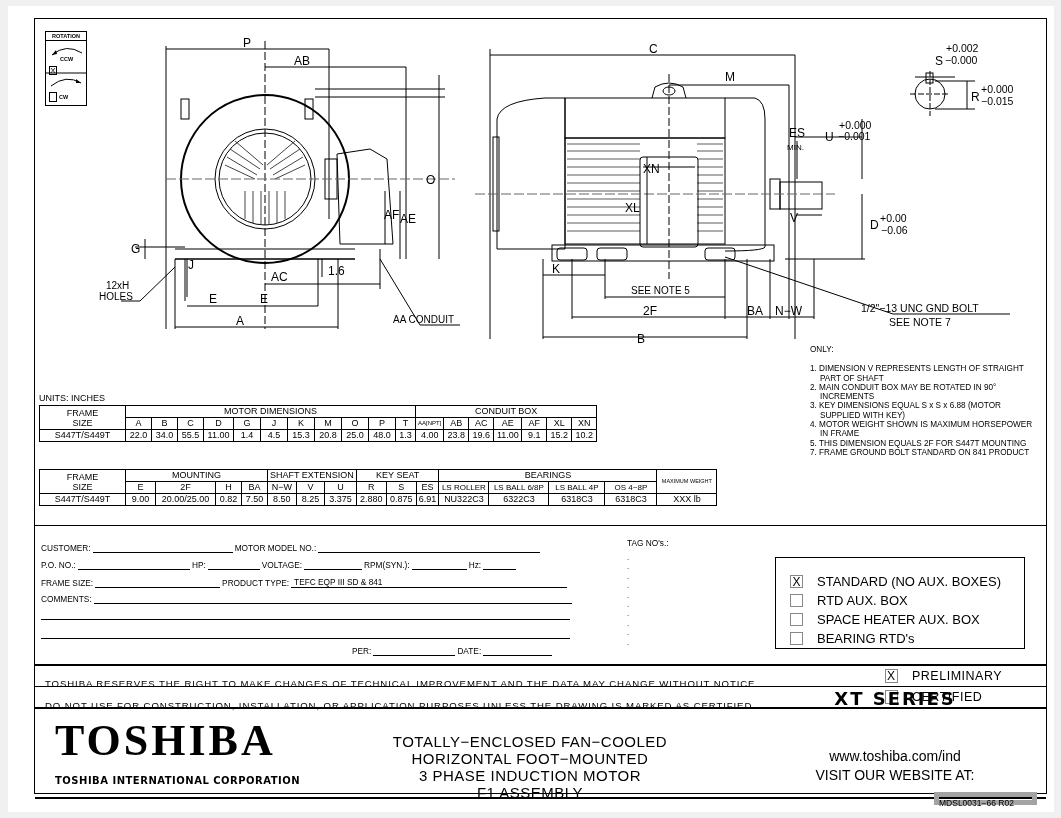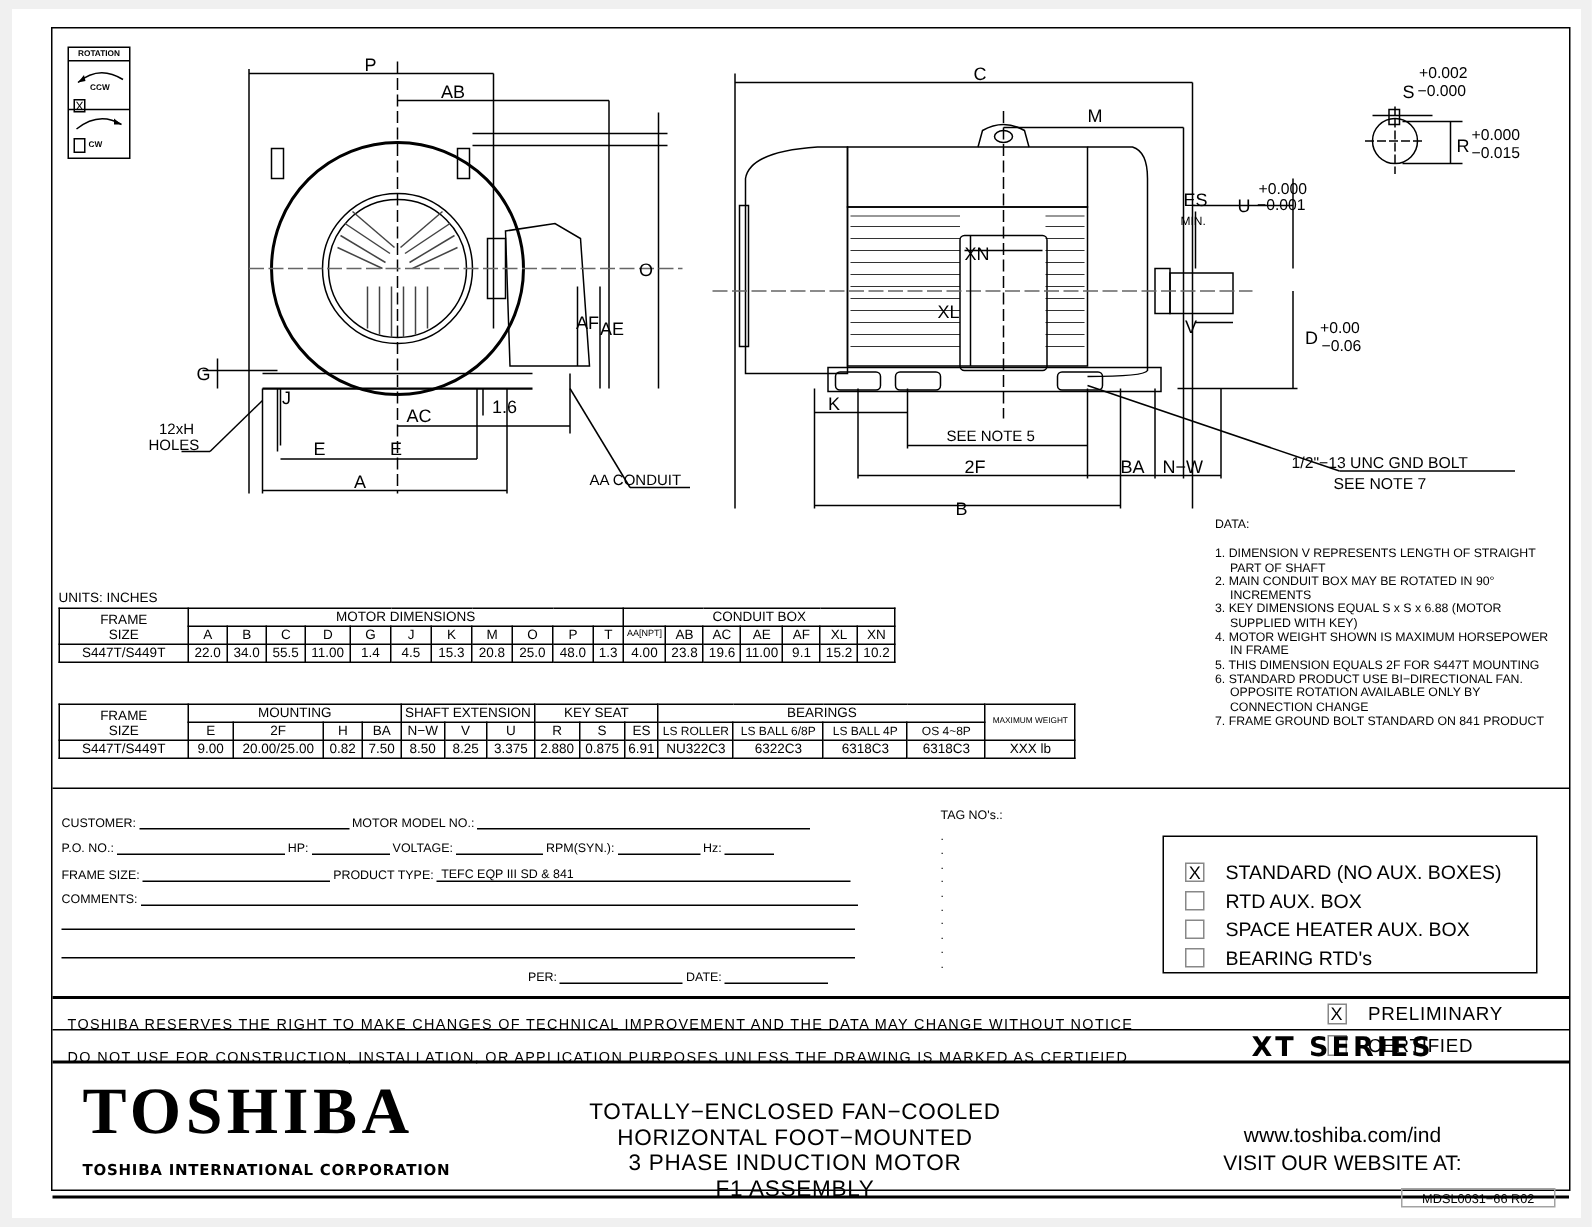--- a/index.html
+++ b/index.html
@@ -37,21 +37,21 @@
   .banner { position: absolute; left: 0; right: 0; height: 21px; border-top: 1px solid #000; font-size: 9.6px; letter-spacing: 0.9px; display:flex; align-items:center; }
   .banner .txt { position: absolute; left: 10px; margin-top: 16px; }
   .banner .cb2 { position:absolute; left: 850px; top: 3px; width: 13px; height: 14px; border: 1px solid #888; display:flex; align-items:center; justify-content:center; font-size: 12px; }
   .banner .lbl { position:absolute; left: 877px; font-size: 12.5px; letter-spacing: 0.5px; }
 
   .logo { position: absolute; left: 20px; top: 700px; font-family: Liberation Serif, serif; font-weight: bold; font-size: 44px; letter-spacing: 3px; line-height: 1; }
   .logo-sub { position: absolute; left: 20px; top: 756px; font-family: "DejaVu Sans", sans-serif; font-weight: bold; font-size: 10px; letter-spacing: 0.5px; }
   .title-block { position: absolute; left: 330px; top: 698px; width: 330px; text-align: center; font-size: 15px; line-height: 17px; letter-spacing: 0.5px; margin-top: 16px; }
   .series { position: absolute; left: 760px; top: 669px; width: 200px; text-align: center; font-family: "DejaVu Sans", sans-serif; font-weight: bold; font-size: 18px; letter-spacing: 2px; }
   .web { position: absolute; left: 760px; top: 728px; width: 200px; text-align: center; font-size: 14px; line-height: 19px; }
-  .docno { position: absolute; left: 900px; top: 781px; width: 103px; height: 13px; border: 1px solid #a3a3a3; font-size: 8.5px; text-align:center; line-height: 12px; }
+  .docno { position: absolute; left: 900px; top: 781px; width: 103px; height: 13px; border: 5px solid #a3a3a3; font-size: 8.5px; line-height: 12px; }
 
   .rot { position: absolute; left: 10px; top: 12px; width: 42px; height: 75px; border: 1px solid #000; font-size: 5.5px; font-weight: bold; }
 </style>
 </head>
 <body>
 
 <div class="sheet">
  <div class="frame">
 
   <div class="rot">
@@ -350,27 +350,26 @@
       <td>NU322C3</td>
       <td>6322C3</td>
       <td>6318C3</td>
       <td>6318C3</td>
       <td>XXX lb</td>
     </tr>
   </tbody>
       </table>
 
   <div class="notes">
-    <div class="hd">DATA:</div>
+    <div class="hd">ONLY:</div>
     <div class="n">1. DIMENSION V REPRESENTS LENGTH OF STRAIGHT PART OF SHAFT</div>
     <div class="n">2. MAIN CONDUIT BOX MAY BE ROTATED IN 90° INCREMENTS</div>
     <div class="n">3. KEY DIMENSIONS EQUAL S x S x 6.88 (MOTOR SUPPLIED WITH KEY)</div>
     <div class="n">4. MOTOR WEIGHT SHOWN IS MAXIMUM HORSEPOWER IN FRAME</div>
     <div class="n">5. THIS DIMENSION EQUALS 2F FOR S447T MOUNTING</div>
-    <div class="n">6. STANDARD PRODUCT USE BI−DIRECTIONAL FAN. OPPOSITE ROTATION AVAILABLE ONLY BY CONNECTION CHANGE</div>
     <div class="n">7. FRAME GROUND BOLT STANDARD ON 841 PRODUCT</div>
   </div>
 
   <div class="sep" style="top:506px"></div>
 
   <div class="form">
     <div class="frow" style="top:0;left:0">
       <span>CUSTOMER:</span>
       <span class="blank" style="width:140px"></span>
       <span>MOTOR MODEL NO.:</span>

